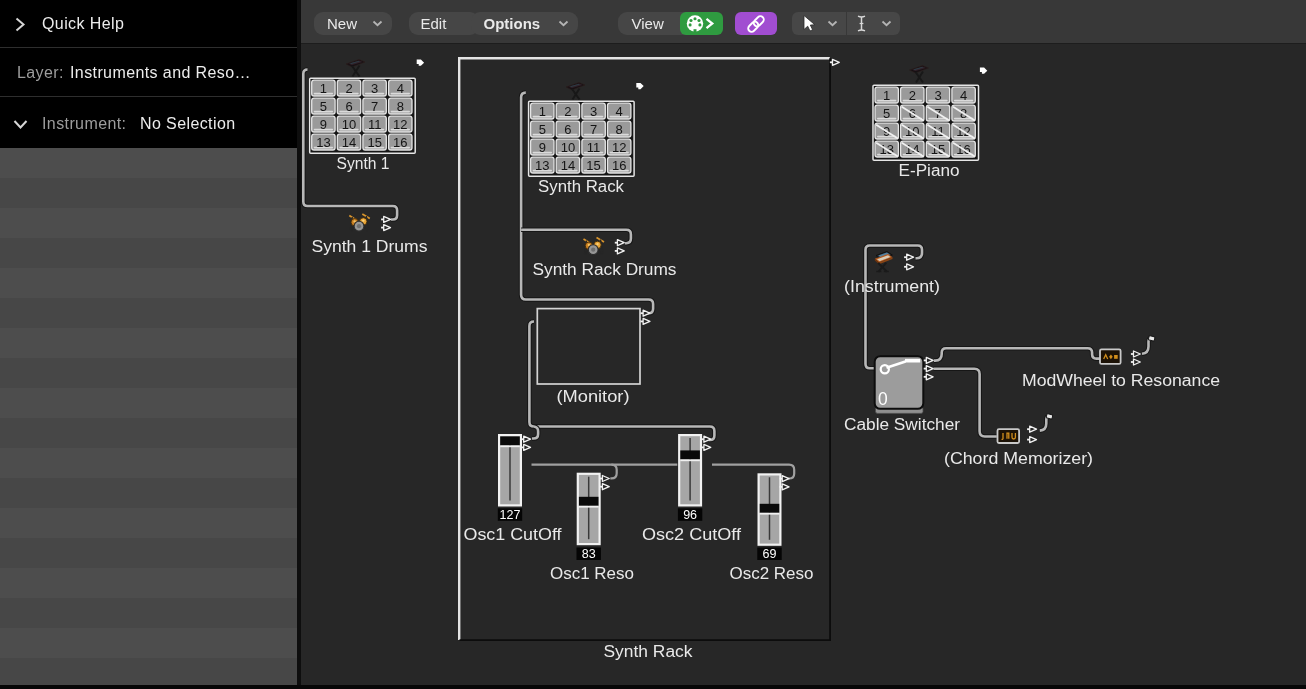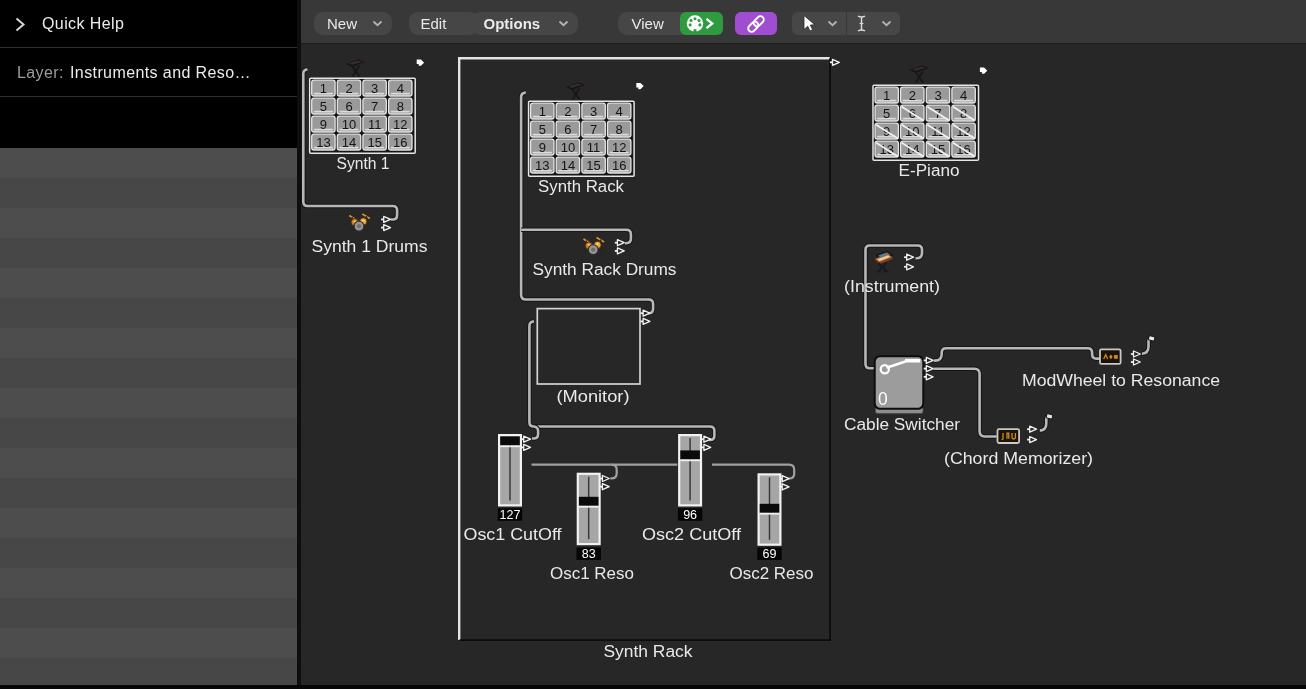--- a/index.html
+++ b/index.html
@@ -35,20 +35,27 @@
         <polyline points="2.5,1.5 9.5,7.5 2.5,13.5" fill="none" stroke="#d6d6d6" stroke-width="2"></polyline>
         </svg>
       <span style="position:absolute;left:42px;top:15px;">Quick Help</span>
     </div>
 
     <div class="srow" style="top:48.5px;height:48.5px;border-bottom:1px solid #2e2e2e;">
       <span style="position:absolute;left:17px;top:15px;color:#9d9d9d;">Layer:</span>
       <span style="position:absolute;left:70px;top:15px;">Instruments and Reso…</span>
     </div>
 
+    <div class="srow" style="top:98px;height:49.5px;">
+      <svg width="15" height="11" viewBox="0 0 15 11" style="position:absolute;left:13px;top:21px;">
+        <polyline points="1.5,2 7.5,8.5 13.5,2" fill="none" stroke="#d6d6d6" stroke-width="2"></polyline>
+        </svg>
+      <span style="position:absolute;left:42px;top:17px;color:#9d9d9d;">Instrument:</span>
+      <span style="position:absolute;left:140px;top:17px;">No Selection</span>
+    </div>
 
     <div class="stripes"></div>
   </div>
 
   <div class="divider"></div>
 
   <div class="toolbar">
 
 <div class="mbtn" style="left:13.5px;width:78px;">
         <span style="padding-left:13px">New</span>

